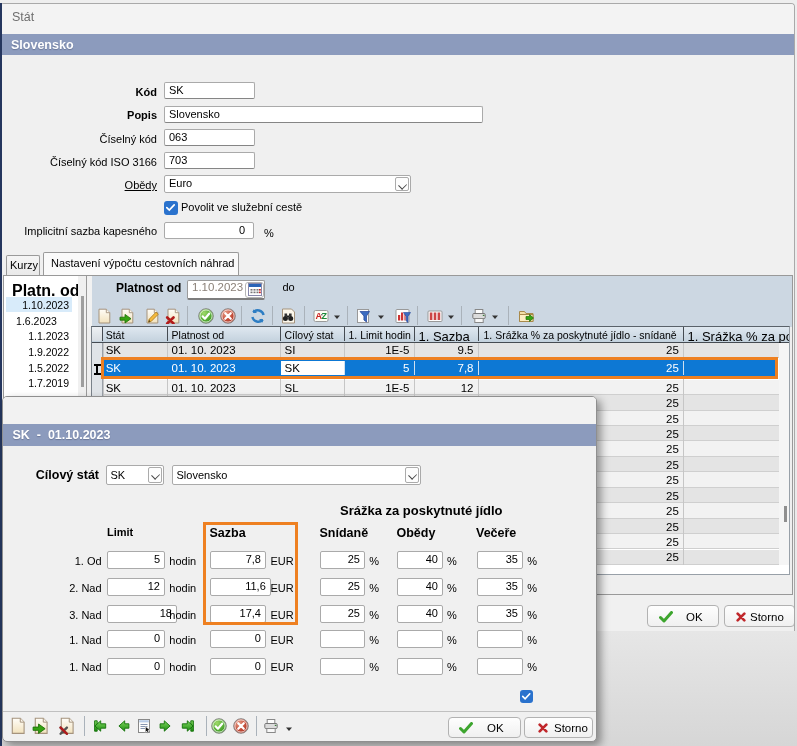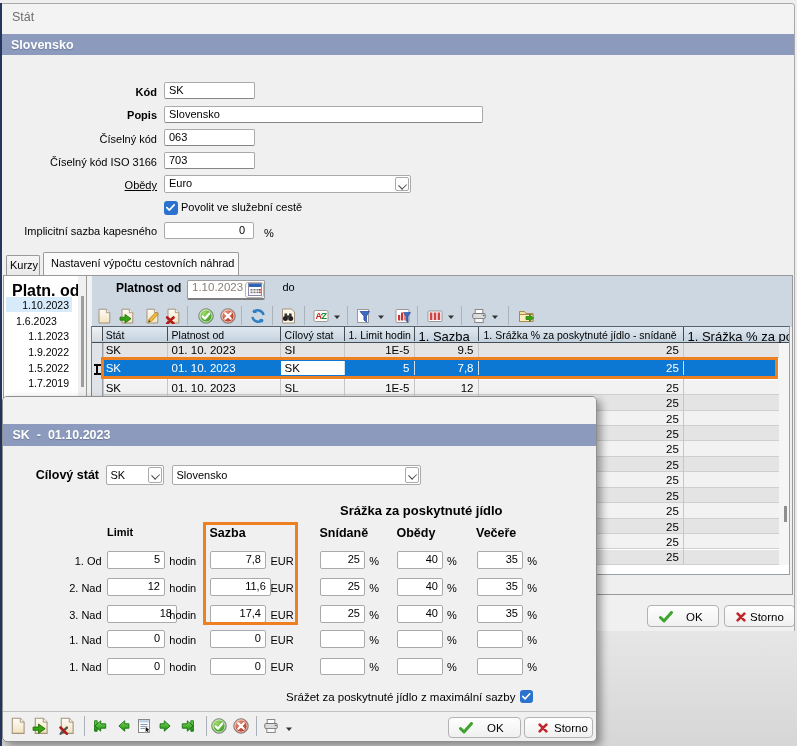--- a/index.html
+++ b/index.html
@@ -355,21 +355,20 @@
 <div class="lbl" style="left:166.3px;top:264.5px">hodin</div>
 <div class="inp rt" style="left:206.8px;top:261px;width:56.2px;height:17.5px">0</div>
 <div class="lbl" style="left:267.5px;top:264.5px">EUR</div>
 <div class="inp rt" style="left:316.5px;top:261px;width:45.5px;height:17.5px"></div>
 <div class="lbl" style="left:366.3px;top:264.5px">%</div>
 <div class="inp rt" style="left:394.3px;top:261px;width:45.7px;height:17.5px"></div>
 <div class="lbl" style="left:444.1px;top:264.5px">%</div>
 <div class="inp rt" style="left:473.7px;top:261px;width:46.3px;height:17.5px"></div>
 <div class="lbl" style="left:524.3px;top:264.5px">%</div>
 <div class="abs" style="left:199.8px;top:125.5px;width:95px;height:103px;border:3px solid #ee8021"></div>
-<div class="lbl" style="left:0;top:294px;width:512.5px;text-align:right;font-size:11.5px">Srážet za poskytnuté jídlo z maximální sazby</div>
 <div class="abs" style="left:516.5px;top:293px;width:13.5px;height:13.5px;background:#2a72cd;border-radius:3px"></div>
 <svg class="abs" style="left:518px;top:294.5px" width="10.5" height="10.5" viewBox="0 0 11 11">
       <path d="M1.8 5.6 4.3 8.1 9.2 2.9" stroke="#fff" stroke-width="1.7" fill="none" stroke-linecap="round"></path>
     </svg>
 <div class="abs" style="left:0;top:314px;width:595px;height:1px;background:#c0c0c0"></div>
 <svg class="abs" style="left:6px;top:320.5px" width="17.5" height="17.5" viewBox="0 0 16 16">
       <path d="M3 1.2h7.3L13.8 4.7V15H3z" fill="url(#pg)" stroke="#a5937d"></path>
       <path d="M10.3 1.2v3.5h3.5" fill="#fdf8ee" stroke="#a5937d" stroke-width=".9"></path>
     </svg>
 <svg class="abs" style="left:29px;top:320.5px" width="17.5" height="17.5" viewBox="0 0 16 16">

